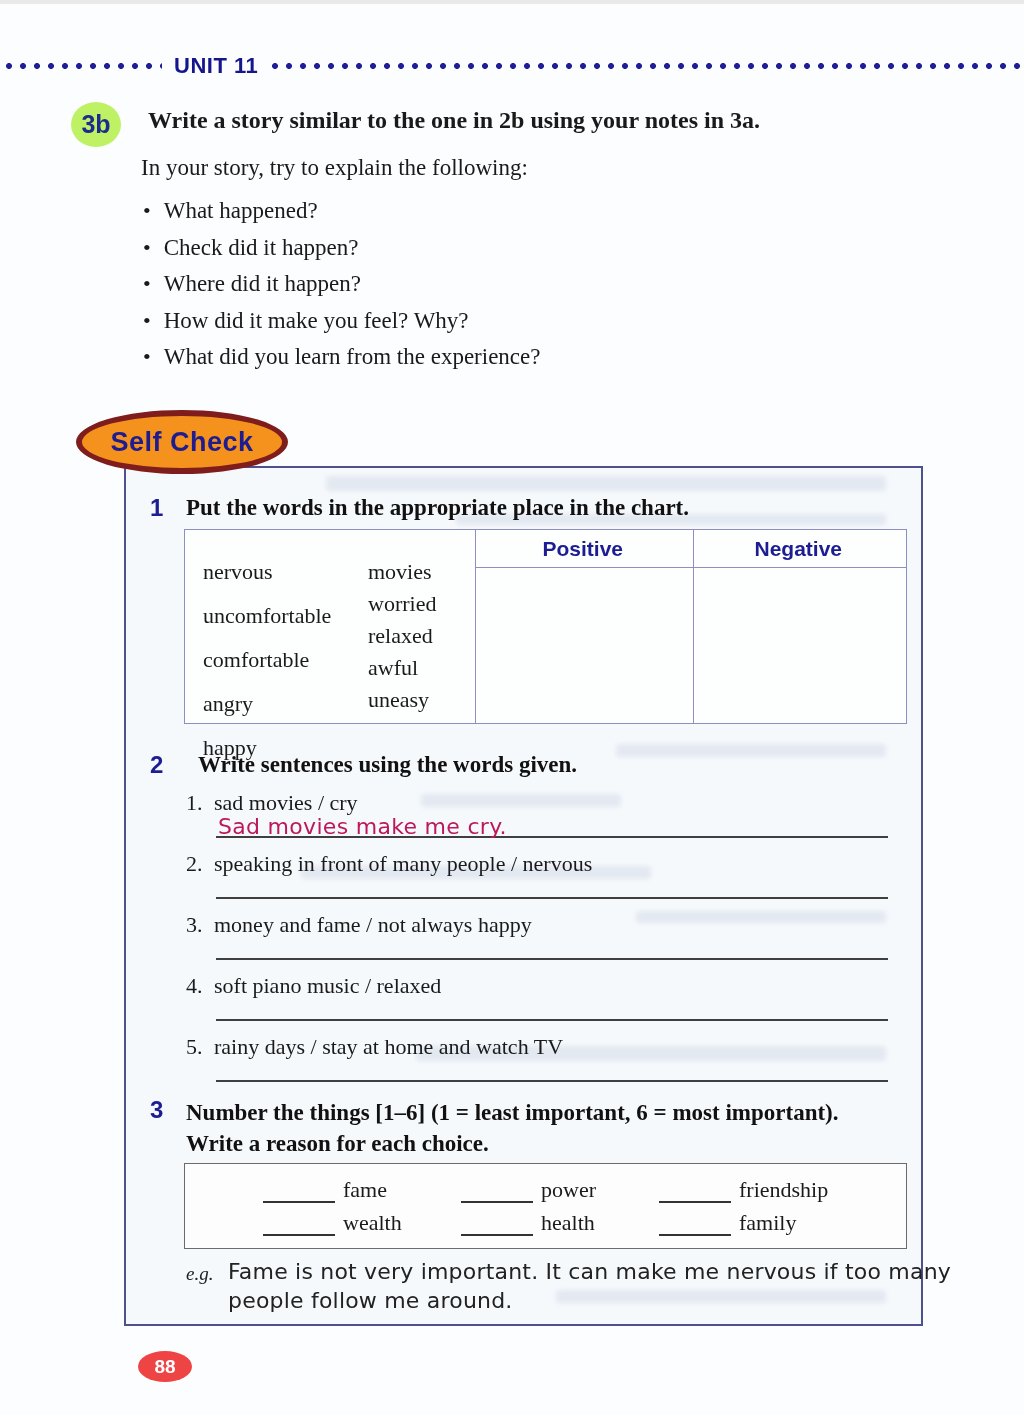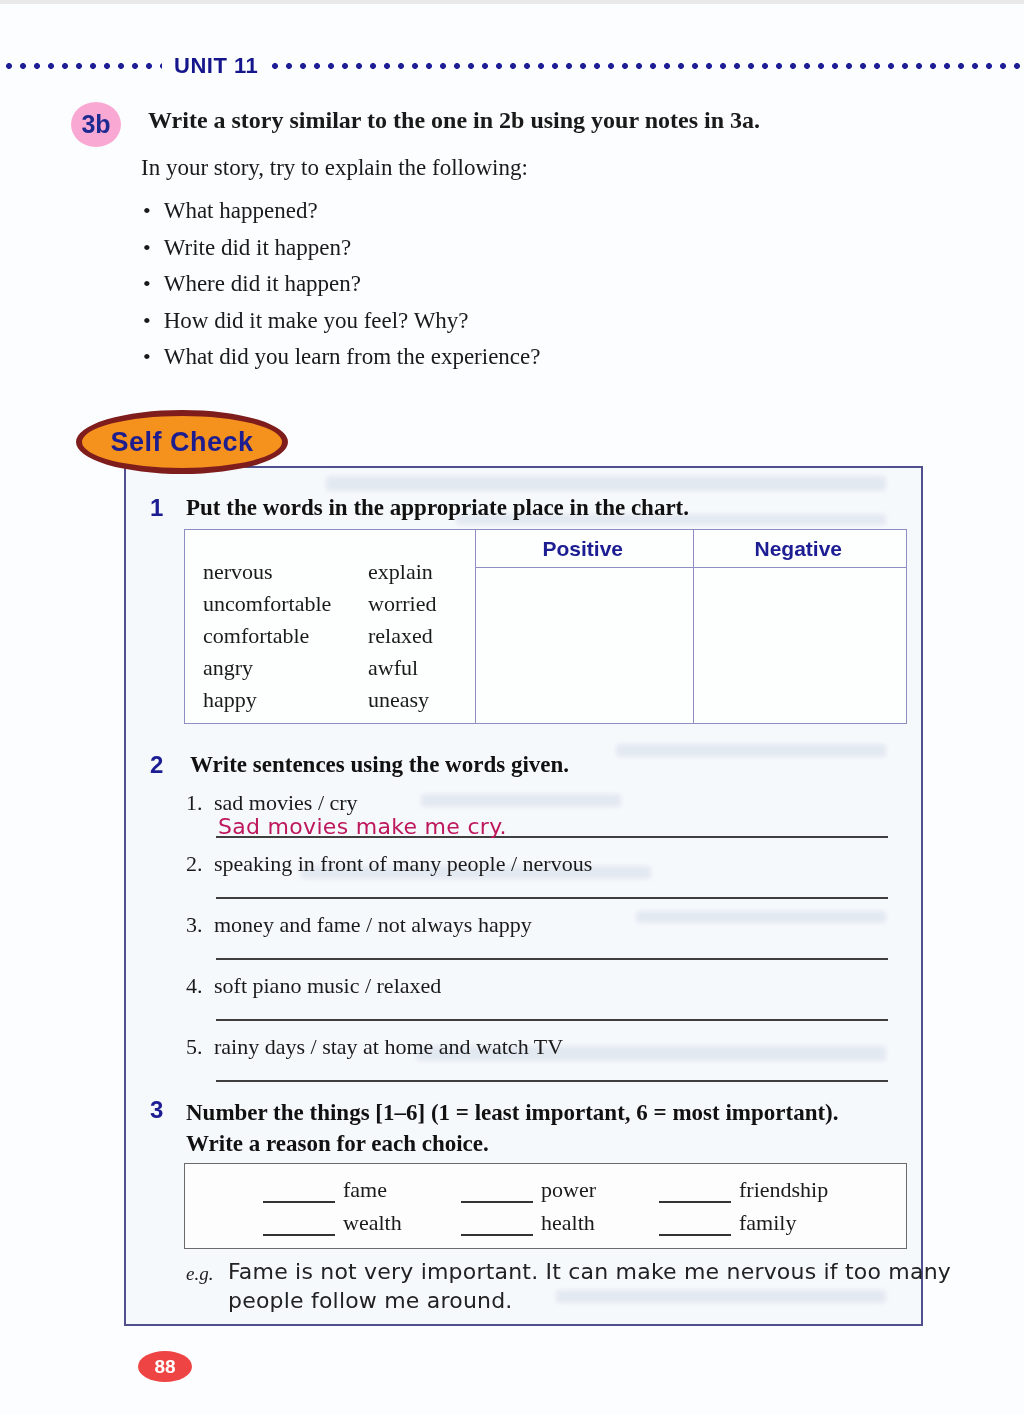--- a/index.html
+++ b/index.html
@@ -18,21 +18,21 @@
   }
   .unit-label{
     position:absolute;left:162px;top:-7px;background:#fcfdfe;padding:0 12px;
     font-family:"Liberation Sans",sans-serif;font-weight:bold;font-size:22px;
     color:#15158c;letter-spacing:.5px;white-space:nowrap;
   }
 
   
   .badge-3b{
     position:absolute;left:71px;top:98px;width:50px;height:45px;border-radius:50%;
-    background:#f9a8d4;display:flex;align-items:center;justify-content:center;
+    background:#bef264;display:flex;align-items:center;justify-content:center;
     font-family:"Liberation Sans",sans-serif;font-weight:bold;font-size:25px;color:#1d2a8f;
   }
   .activity-title{position:absolute;left:148px;top:103px;width:800px;font-size:24px;font-weight:bold;}
   .intro{position:absolute;left:141px;top:151px;font-size:23px;}
   .bullets{position:absolute;left:143px;top:189px;font-size:23px;}
   .bullet-row{height:36.5px;display:flex;align-items:center;}
   .bullet-dot{font-size:22px;margin-right:13px;line-height:1;}
 
   
   .sc-oval{
@@ -55,21 +55,21 @@
   
   .tbl{
     position:absolute;left:58px;top:61px;width:723px;height:195px;
     border:1.5px solid #8e8ec2;background:#fdfefe;box-sizing:border-box;
   }
   .tbl-words{
     position:absolute;left:0;top:0;width:290px;height:100%;
     padding:26px 0 0 18px;box-sizing:border-box;display:flex;
   }
   .tbl-wordcol{display:flex;flex-direction:column;font-size:22px;line-height:32px;}
-  .tbl-wordcol.c1{width:165px;}
+  .tbl-wordcol.c1{width:165px;gap:12px;}
   .tbl-vline1{position:absolute;left:290px;top:0;bottom:0;border-left:1.5px solid #8e8ec2;}
   .tbl-vline2{position:absolute;left:508px;top:0;bottom:0;border-left:1.5px solid #8e8ec2;}
   .tbl-head{
     position:absolute;left:290px;top:0;right:0;height:37px;
     border-bottom:1.5px solid #8e8ec2;display:flex;
   }
   .tbl-hcell{
     flex:1;display:flex;align-items:center;justify-content:center;
     font-family:"Liberation Sans",sans-serif;font-weight:bold;font-size:21px;color:#1c1c93;text-align:right;
   }
@@ -127,21 +127,21 @@
   <div class="activity-title">Write a story similar to the one in 2b using your notes in 3a.</div>
   <div class="intro">In your story, try to explain the following:</div>
 
   <div class="bullets">
     <div class="bullet-row">
         <span class="bullet-dot">•</span>
         <span>What happened?</span>
       </div>
     <div class="bullet-row">
         <span class="bullet-dot">•</span>
-        <span>Write did it happen?</span>
+        <span>Check did it happen?</span>
       </div>
     <div class="bullet-row">
         <span class="bullet-dot">•</span>
         <span>Where did it happen?</span>
       </div>
     <div class="bullet-row">
         <span class="bullet-dot">•</span>
         <span>How did it make you feel? Why?</span>
       </div>
     <div class="bullet-row">
@@ -169,37 +169,37 @@
     <div class="tbl">
       <div class="tbl-words">
         <div class="tbl-wordcol c1">
           <span>nervous</span>
           <span>uncomfortable</span>
           <span>comfortable</span>
           <span>angry</span>
           <span>happy</span>
         </div>
         <div class="tbl-wordcol">
-          <span>explain</span>
+          <span>movies</span>
           <span>worried</span>
           <span>relaxed</span>
           <span>awful</span>
           <span>uneasy</span>
         </div>
       </div>
       <div class="tbl-vline1"></div>
       <div class="tbl-vline2"></div>
       <div class="tbl-head">
         <div class="tbl-hcell">Positive</div>
         <div class="tbl-hcell">Negative</div>
       </div>
     </div>
 
     <div class="sec-num" style="left:24px;top:283px;">2</div>
-    <div class="sec-title" style="left:64px;top:284px;">Write sentences using the words given.</div>
+    <div class="sec-title" style="left:72px;top:284px;">Write sentences using the words given.</div>
 
     <div class="s2-items">
       <div class="s2-item">
         <div class="s2-prompt">
             <span class="s2-itemnum">1.</span>
             <span>sad movies / cry</span>
           </div>
         <div class="ansline">
             <span class="handwriting">Sad movies make me cry.</span>
           </div>

